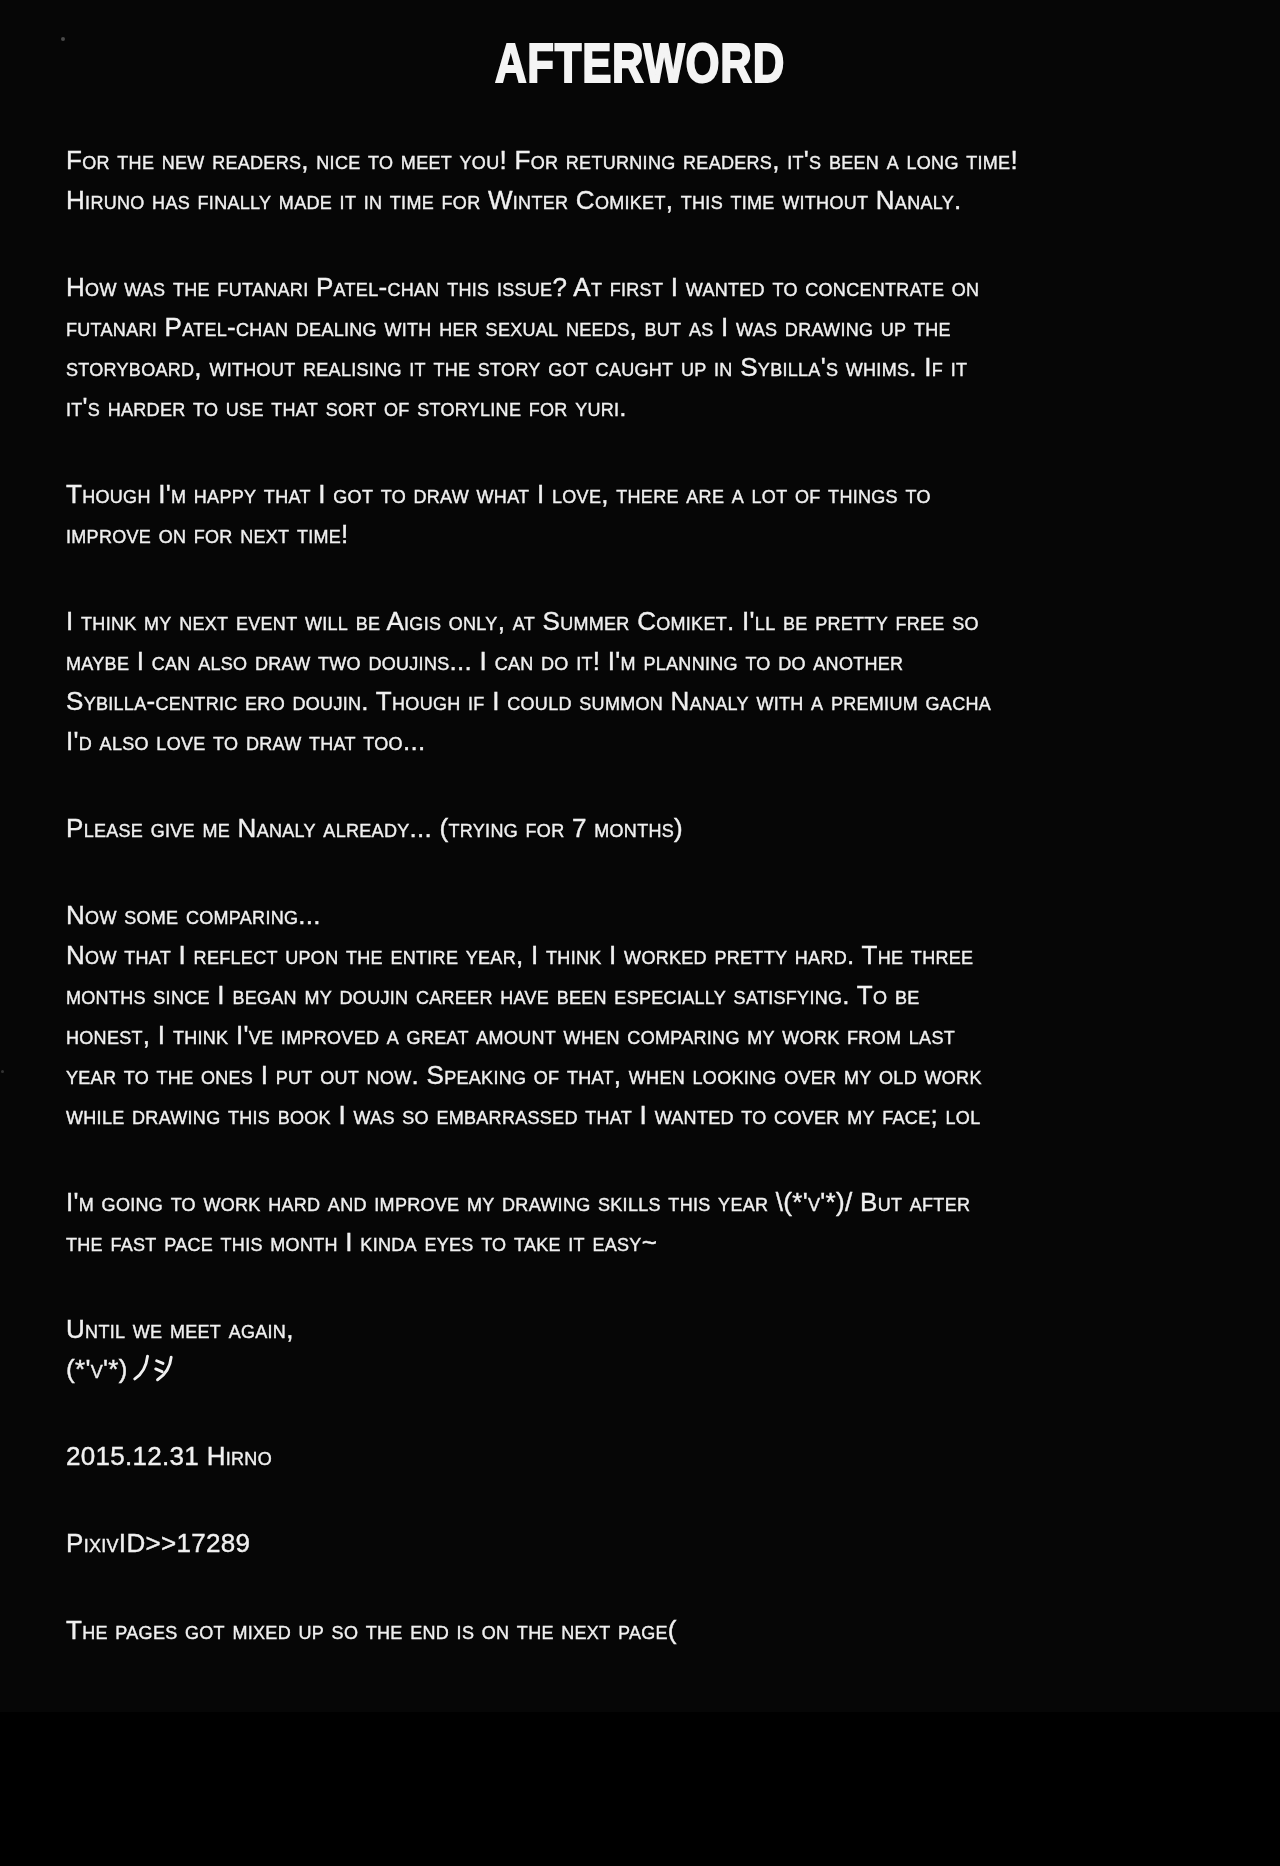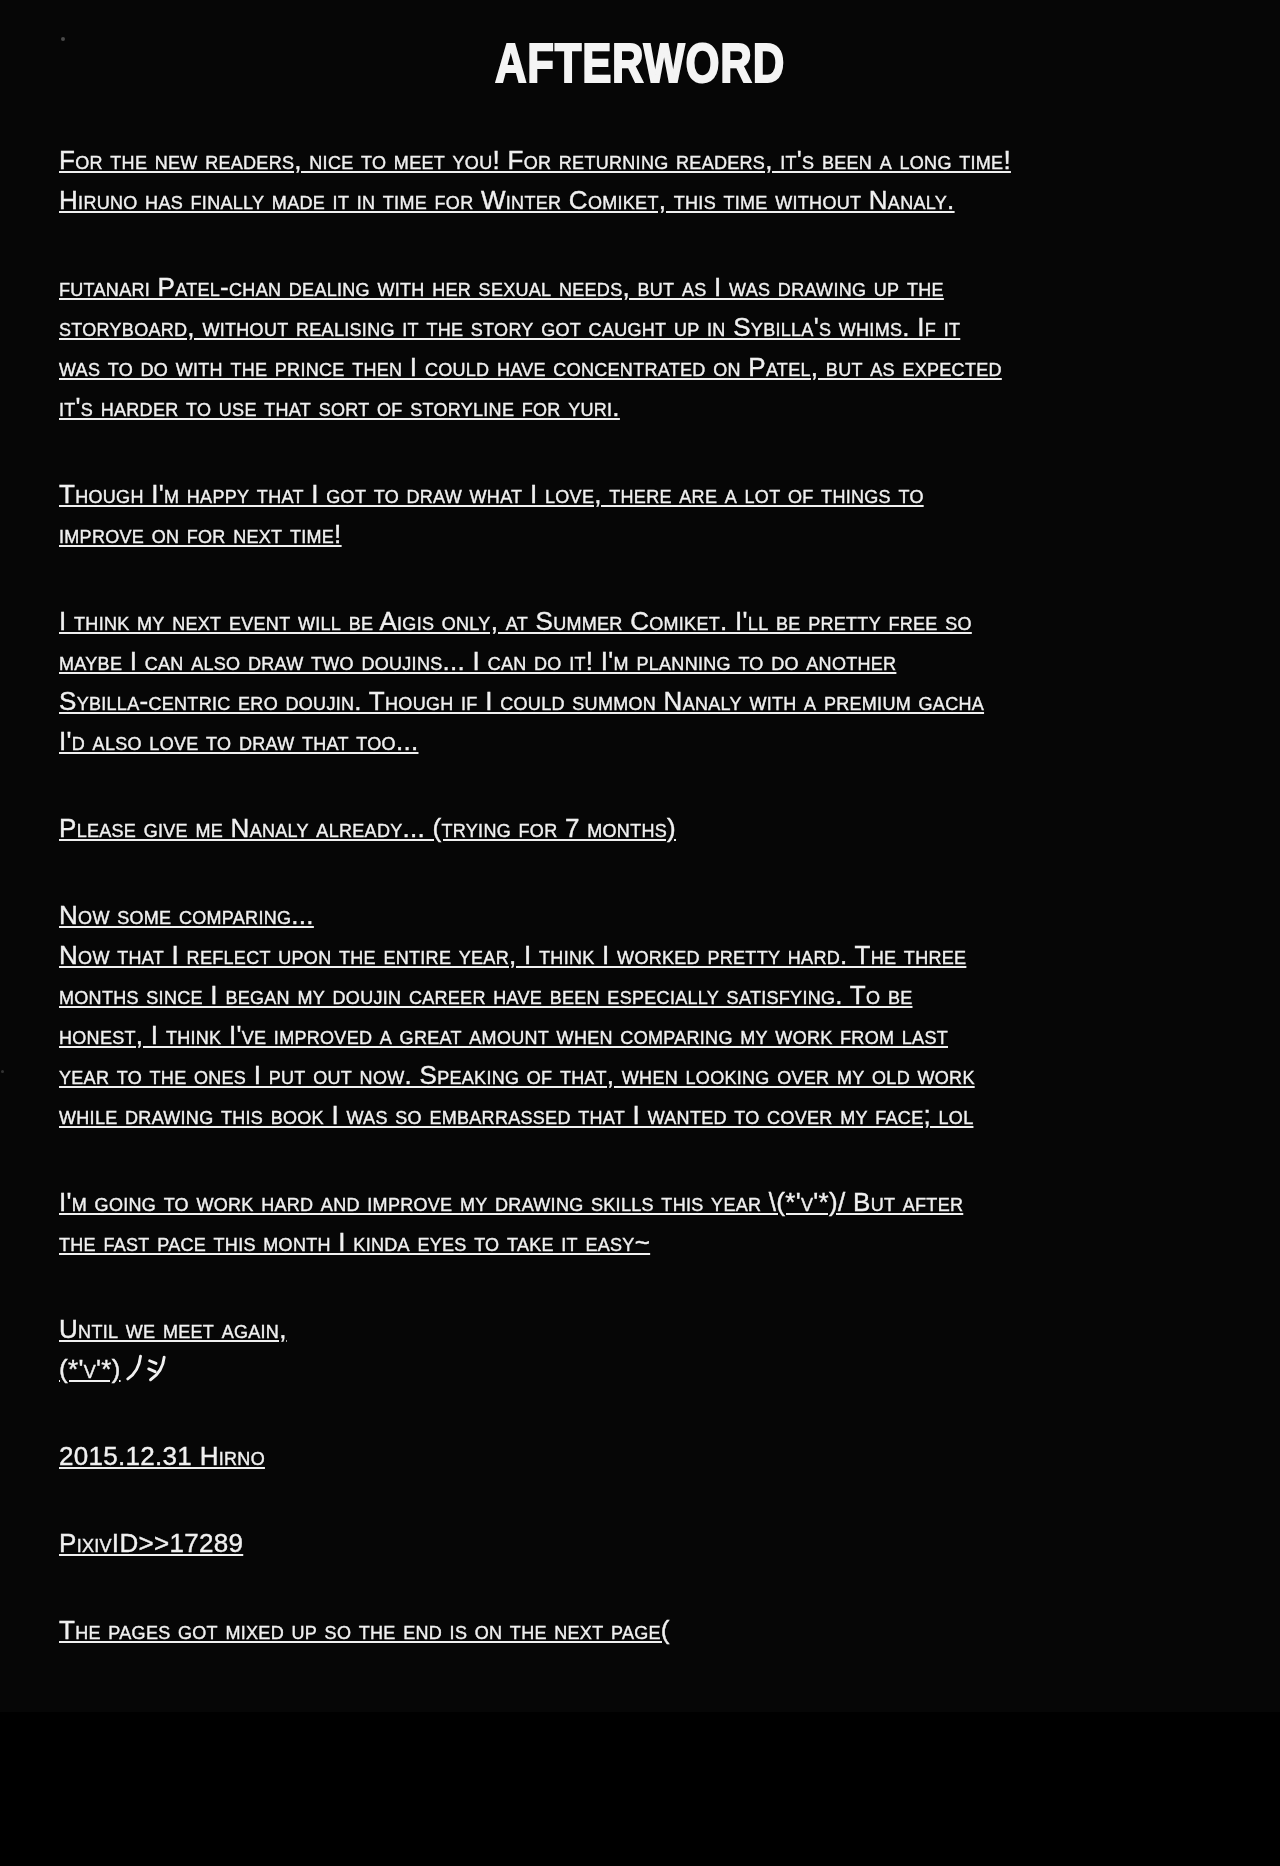--- a/index.html
+++ b/index.html
@@ -36,22 +36,21 @@
     transform-origin: center;
     white-space: nowrap;
   }
   .content {
     position: absolute;
     top: 140px;
     left: 50px;
     width: 1010px;
   }
   .para {
-    margin: 0 0 47px 9px;
-    text-decoration: underline;
+    margin: 0 0 47px 16px;
   }
   .line {
     font-size: 26px;
     line-height: 40px;
     font-variant: small-caps;
     letter-spacing: 0.3px;
     white-space: nowrap;
     color: #f0f0f0;
     -webkit-text-stroke: 0.4px #f0f0f0;
   }
@@ -80,23 +79,23 @@
   </div>
 
   <div class="content">
 
     <div class="para">
       <div class="line">For the new readers, nice to meet you! For returning readers, it's been a long time!</div>
       <div class="line">Hiruno has finally made it in time for Winter Comiket, this time without Nanaly.</div>
     </div>
 
     <div class="para">
+      <div class="line">How was the futanari Patel-chan this issue? At first I wanted to concentrate on</div>
       <div class="line">futanari Patel-chan dealing with her sexual needs, but as I was drawing up the</div>
       <div class="line">storyboard, without realising it the story got caught up in Sybilla's whims. If it</div>
-      <div class="line">was to do with the prince then I could have concentrated on Patel, but as expected</div>
       <div class="line">it's harder to use that sort of storyline for yuri.</div>
     </div>
 
     <div class="para">
       <div class="line">Though I'm happy that I got to draw what I love, there are a lot of things to</div>
       <div class="line">improve on for next time!</div>
     </div>
 
     <div class="para">
       <div class="line">I think my next event will be Aigis only, at Summer Comiket. I'll be pretty free so</div>

